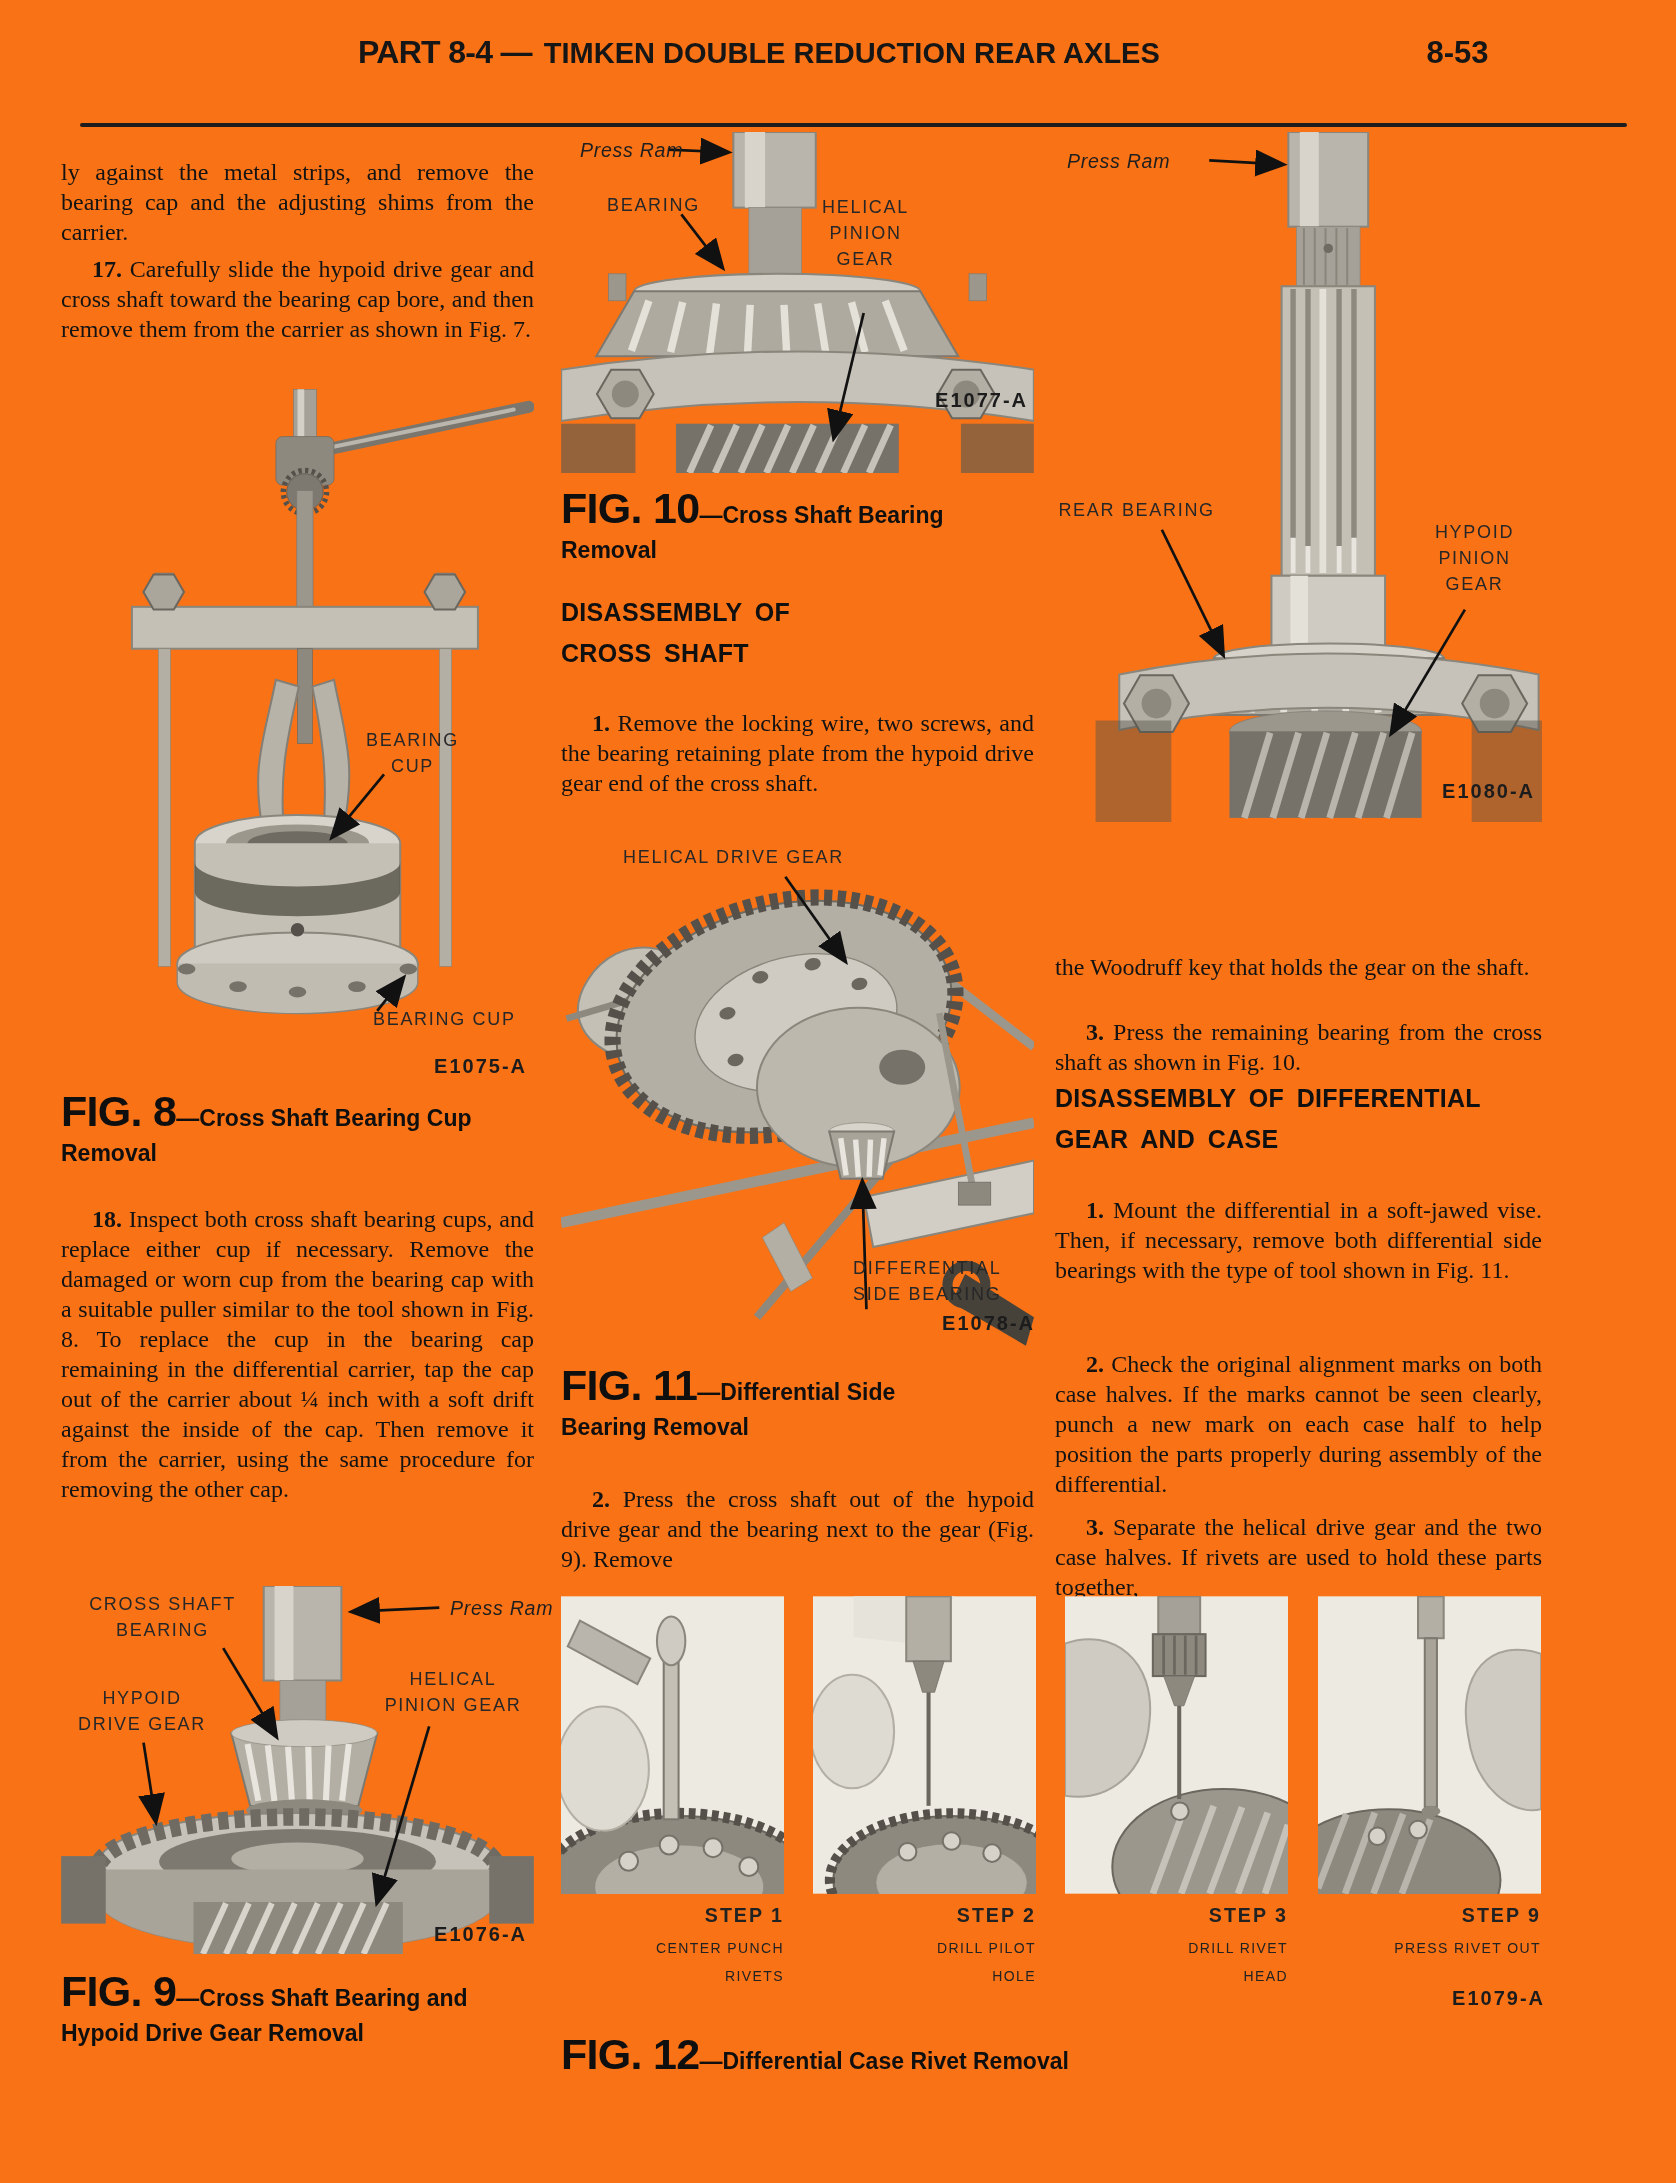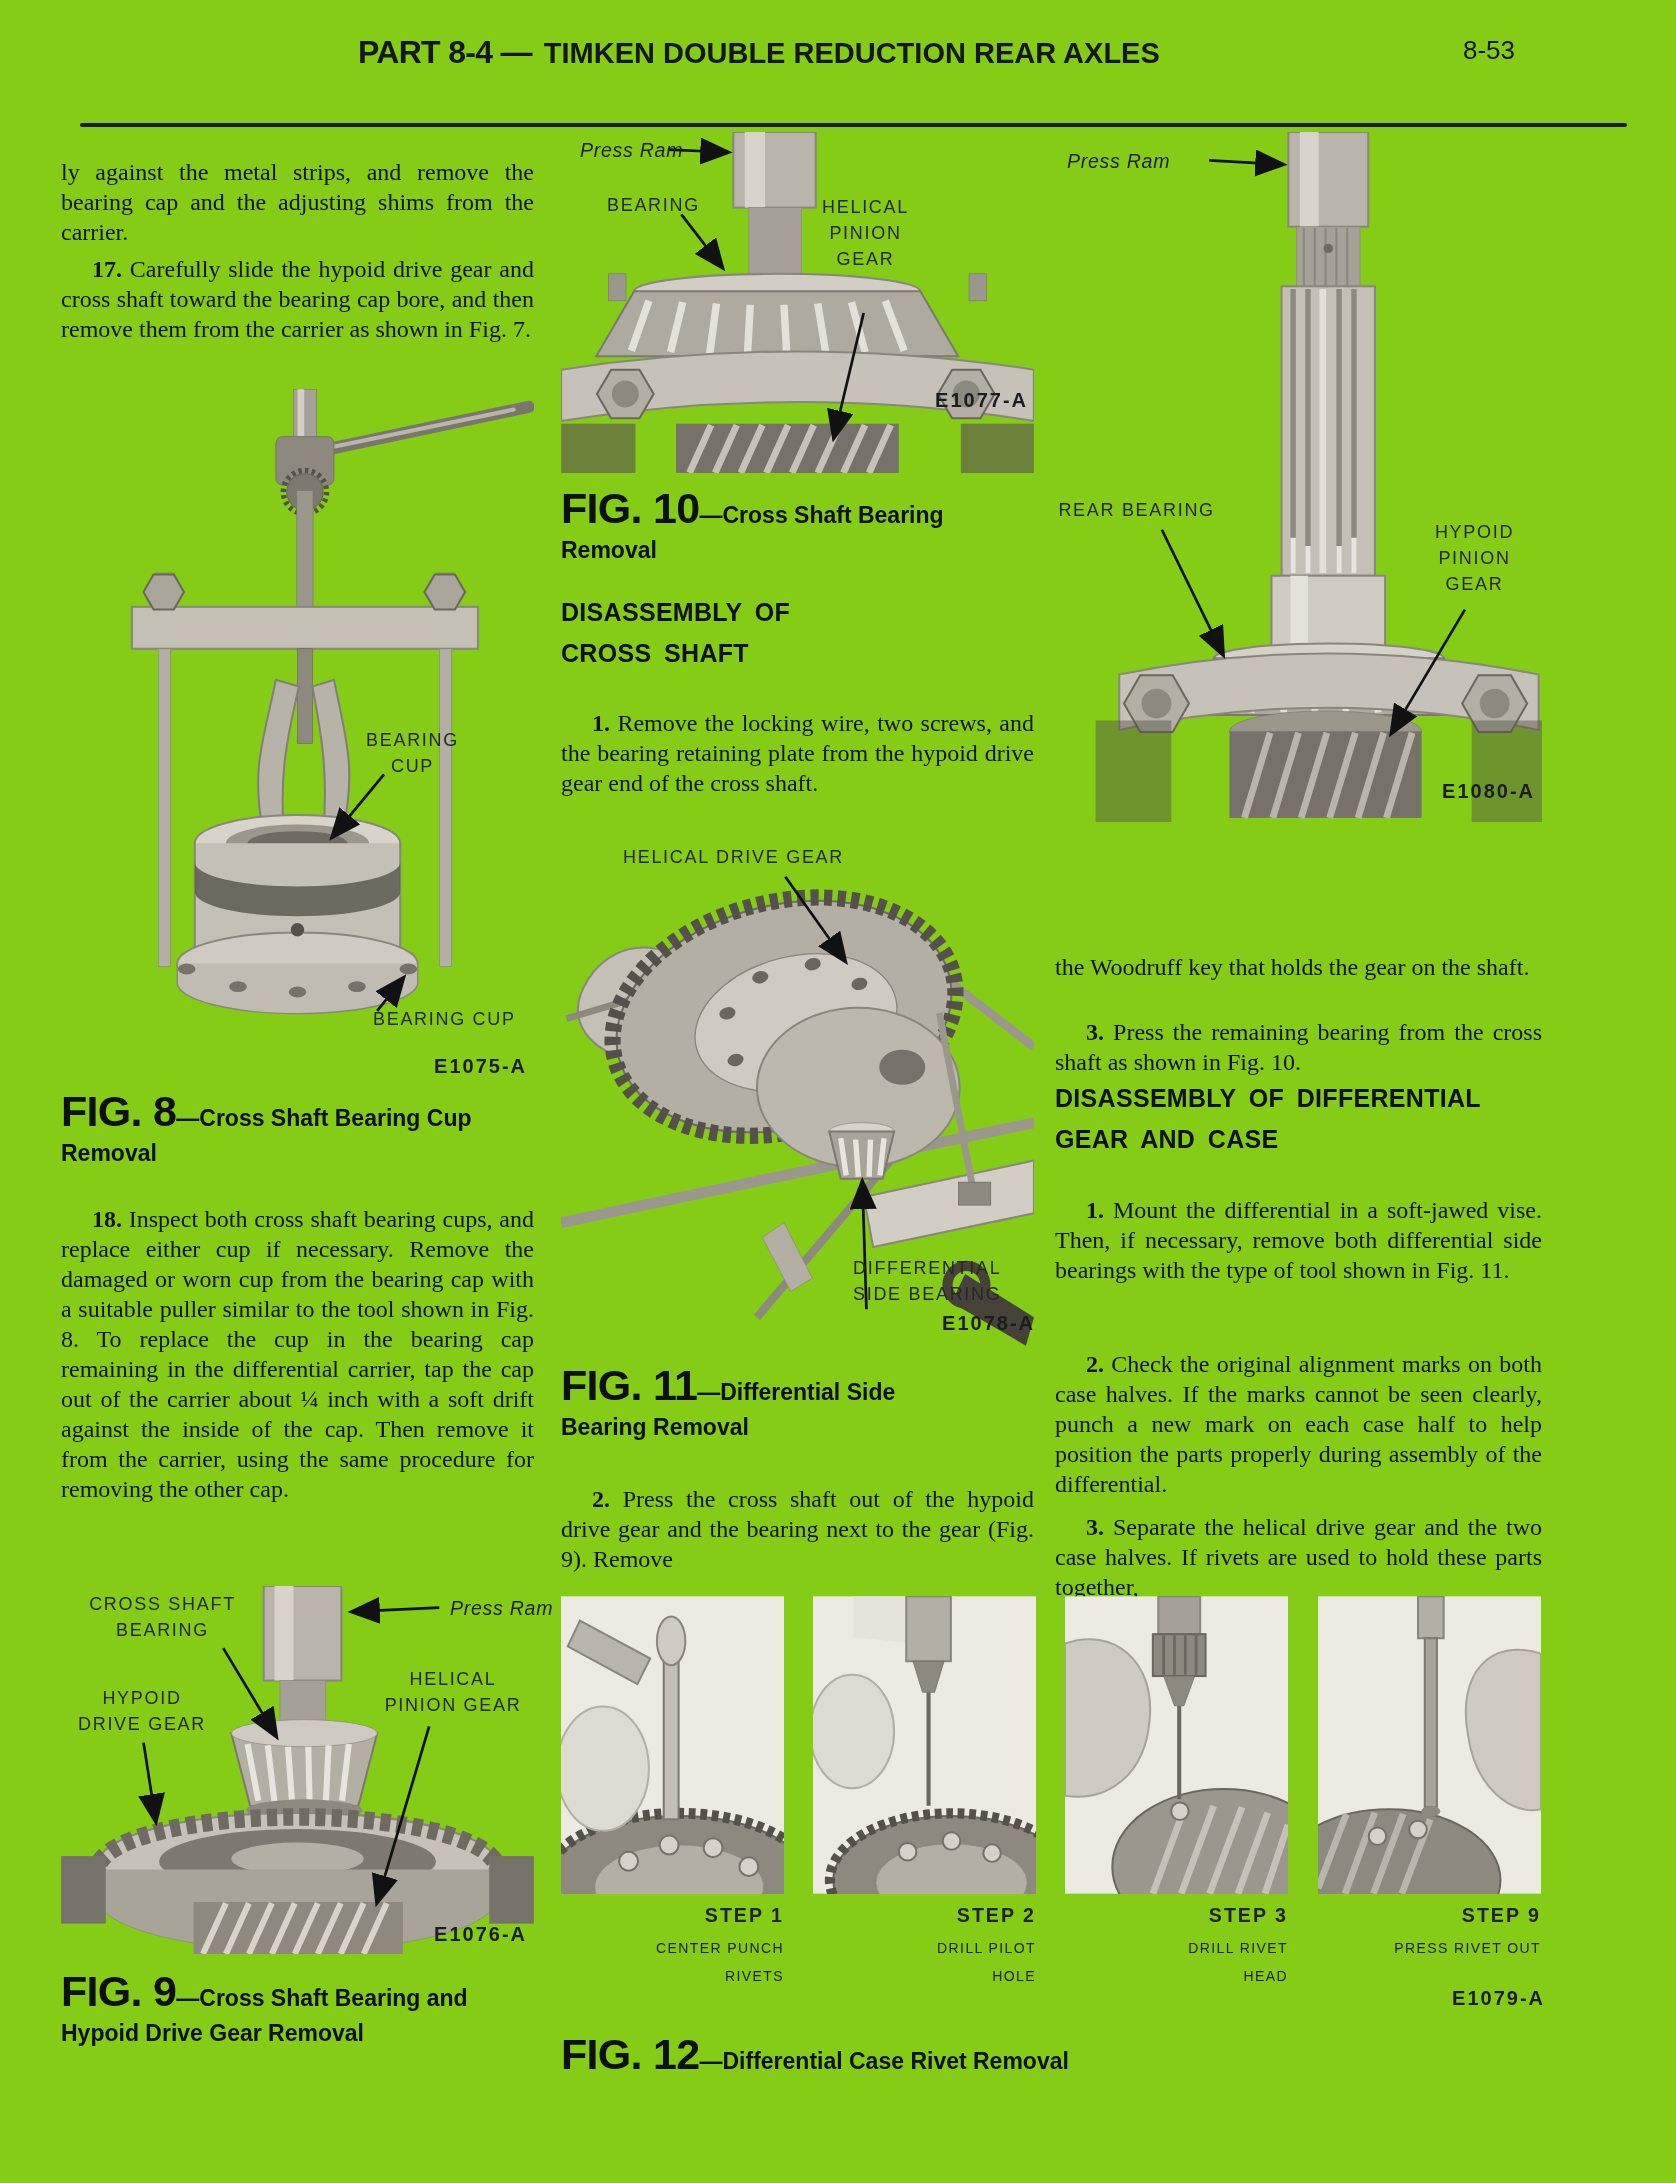--- a/index.html
+++ b/index.html
@@ -1,23 +1,23 @@
 <!DOCTYPE html>
 <html style="font-size:10.8px"><head>
 <meta charset="utf-8">
 <style>
   html,body{margin:0;padding:0;background:#777;}
-  .page{position:relative;width:1677px;height:2183px;background:#84cc16;overflow:hidden;
+  .page{position:relative;width:1677px;height:2183px;background:#f97316;overflow:hidden;
         font-family:"Liberation Serif",serif;color:#141414;}
   
   .hdr{position:absolute;left:358px;top:34px;white-space:nowrap;font-family:"Liberation Sans",sans-serif;font-weight:700;color:#161616;}
   .hdr .part{font-size:32px;letter-spacing:-0.7px;}
   .hdr .title{font-size:29px;letter-spacing:0px;margin-left:12px;}
-  .pagenum{position:absolute;left:1400px;top:35px;width:115px;text-align:right;
-           font-family:"Liberation Sans",sans-serif;font-weight:400;font-size:26px;color:#161616;}
+  .pagenum{position:absolute;left:1400px;top:35px;width:115px;text-align:center;
+           font-family:"Liberation Sans",sans-serif;font-weight:700;font-size:31px;color:#161616;}
   .rule{position:absolute;left:80px;top:123px;width:1547px;height:4px;background:#1d1d1d;border-radius:2px;}
   
   .para{position:absolute;font-size:24px;line-height:30px;text-align:justify;color:#131313;}
   .para .num{font-weight:700;}
   .ind{text-indent:31px;}
   .h2{position:absolute;font-family:"Liberation Sans",sans-serif;font-weight:700;font-size:25px;
       letter-spacing:0.3px;word-spacing:5.4px;line-height:41px;color:#101010;white-space:pre-line;}
   
   .fig{position:absolute;}
   .fig svg{position:absolute;left:0;top:0;}

